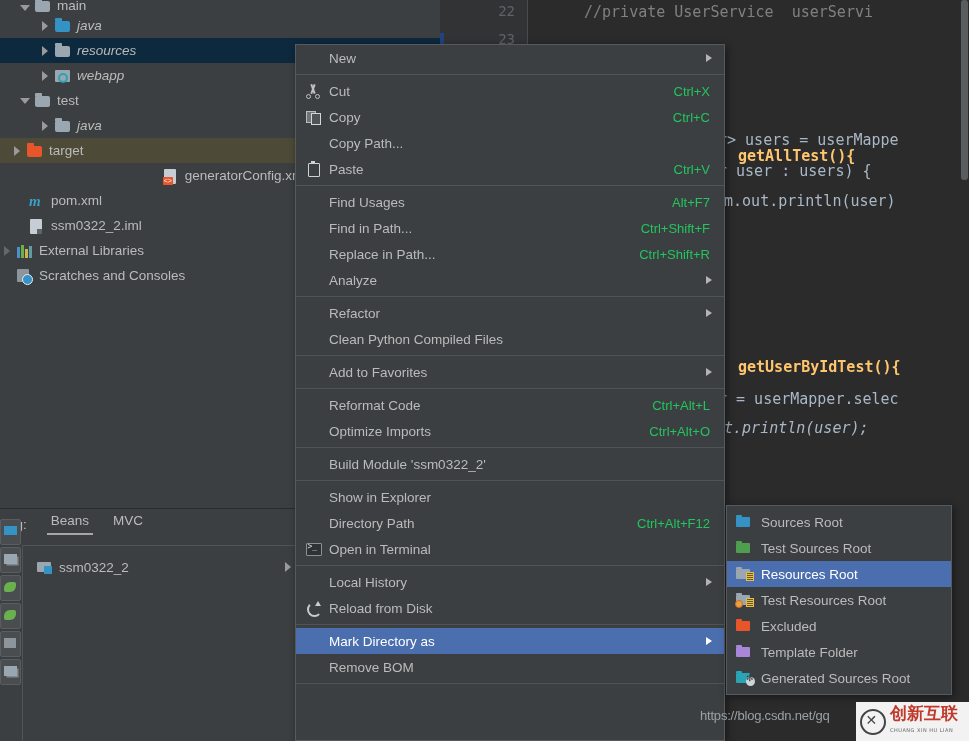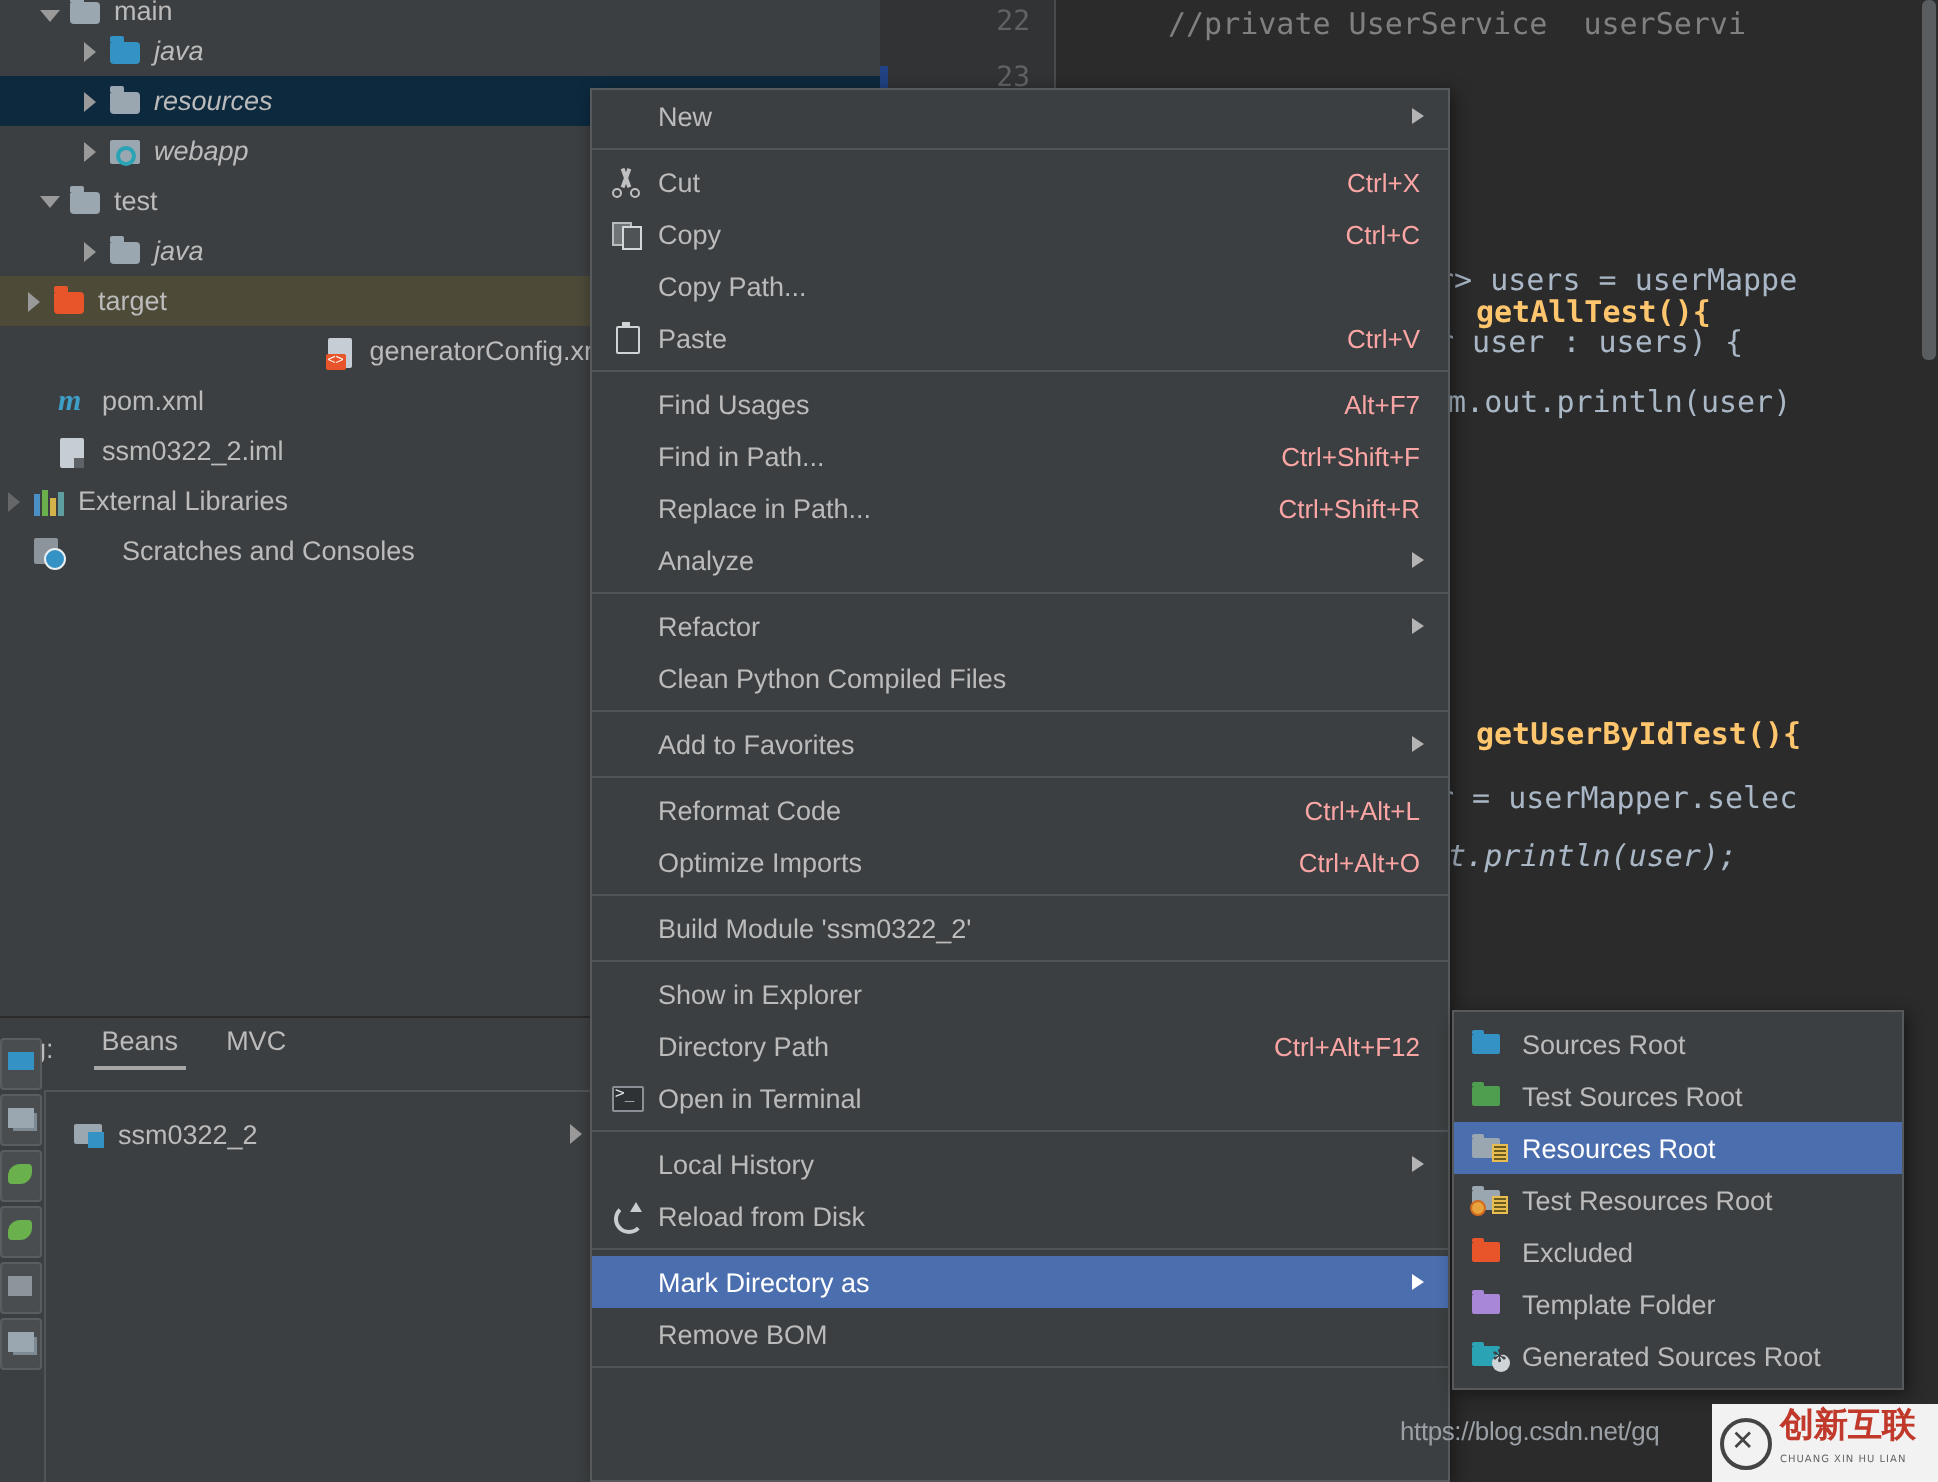--- a/index.html
+++ b/index.html
@@ -182,21 +182,21 @@
     position: absolute; left: 295px; top: 44px; width: 430px; height: 697px;
     background: #3c3f41; border: 1px solid #565a5c;
     box-shadow: 2px 2px 8px rgba(0,0,0,.45);
   }
   .mi {
     position: relative; height: 26px; display: flex; align-items: center;
     color: #bbbbbb; font-size: 13.5px; padding-left: 33px; white-space: nowrap;
   }
   .mi.hl { background: #4b6eaf; color: #ffffff; }
   .mi .short {
-    position: absolute; right: 14px; color: #fca5a5; font-size: 13px;
+    position: absolute; right: 14px; color: #22c55e; font-size: 13px;
   }
   .mi .submark {
     position: absolute; right: 12px; top: 9px;
     border-left: 6px solid #b4b4b4;
     border-top: 4.5px solid transparent; border-bottom: 4.5px solid transparent;
   }
   .mi.hl .submark { border-left-color: #ffffff; }
   .sep { height: 1px; background: #515457; margin: 3px 0; }
   .mico {
     position: absolute; left: 9px; top: 5px; width: 16px; height: 16px;
@@ -420,21 +420,21 @@
       <span class="ficon">
         <span class="icon-libs">
             <i></i>
             <i></i>
             <i></i>
             <i></i>
           </span>
       </span>
       <span class="tree-label">External Libraries</span>
     </div>
-    <div class="tree-row ind0" style="padding-left:13px;gap:22px;">
+    <div class="tree-row ind0" style="padding-left:13px;">
       <span class="ficon">
           <span class="icon-scratch"></span>
         </span>
       <span class="tree-label">Scratches and Consoles</span>
     </div>
   </div>
 
   <div id="editor">
     <div id="gutter">
       <div class="lineno" style="top:3px;">22</div>

